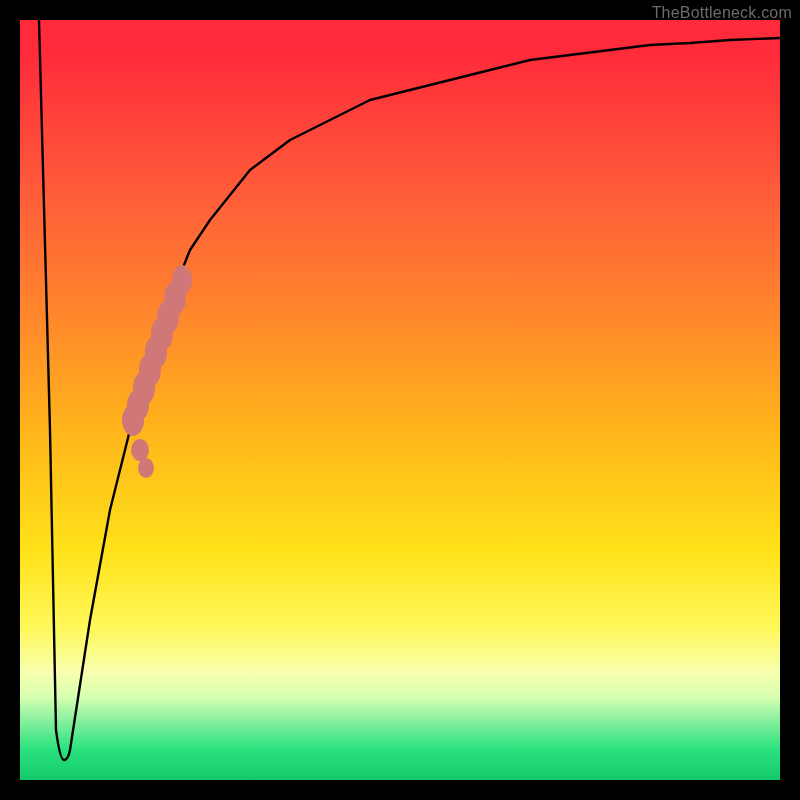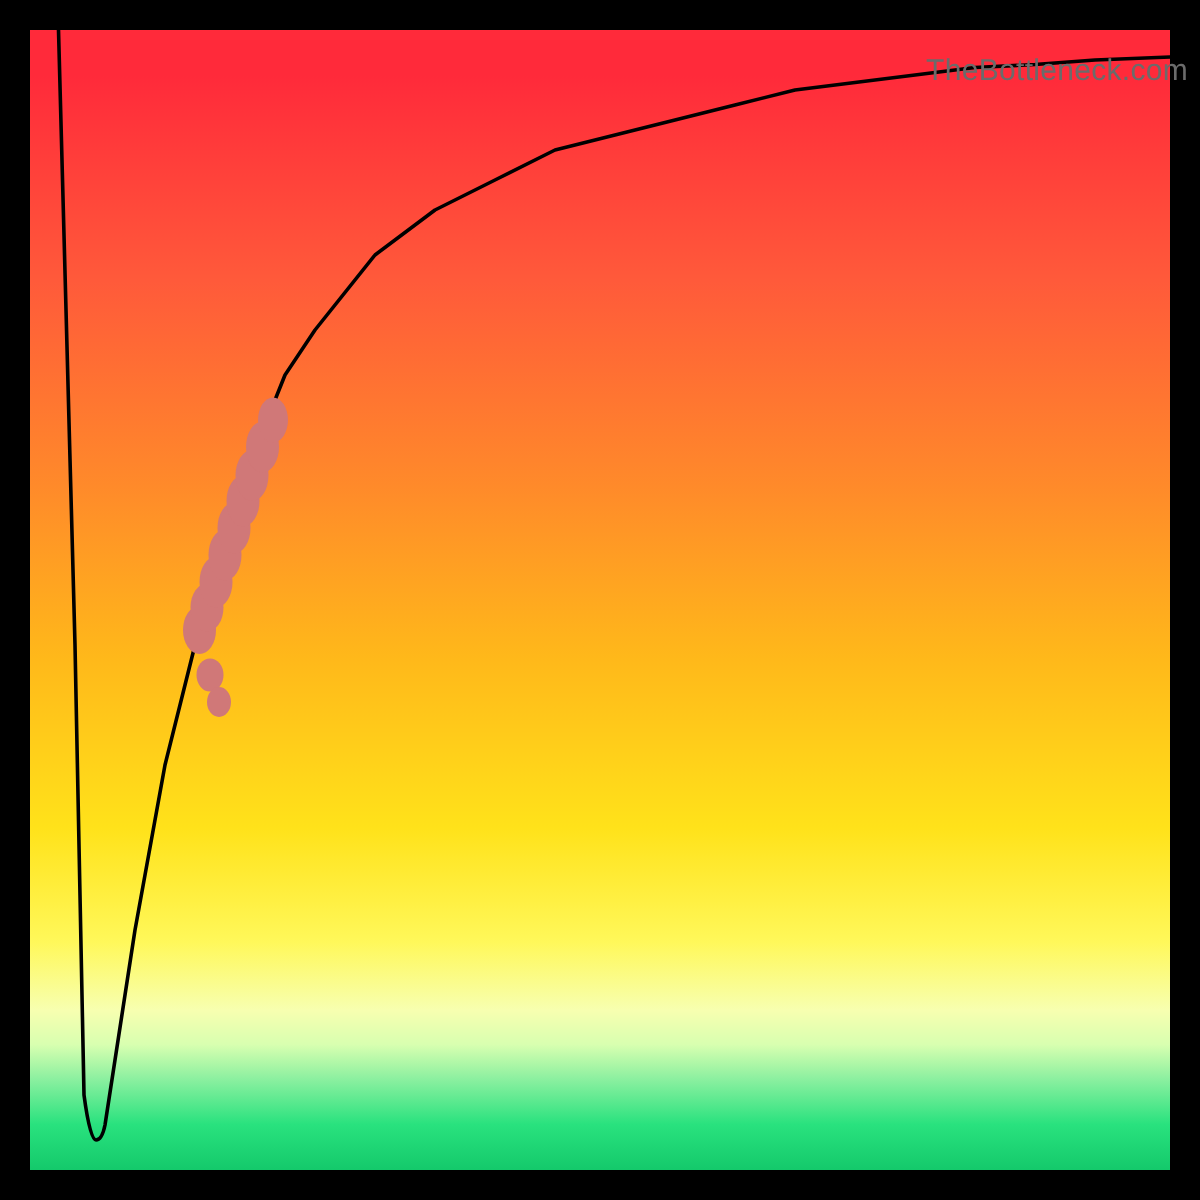--- a/index.html
+++ b/index.html
@@ -55,24 +55,23 @@
   }
   .blob {
     fill: #d07878;
     stroke: none;
   }
   .watermark {
     position: absolute;
     top: 4px;
     right: 8px;
     color: #6b6b6b;
-    font-size: 20px;
+    font-size: 16px;
     letter-spacing: 0.2px;
     user-select: none;
-    margin-top: 32px;
   }
 </style>
 </head>
 <body>
 
 <div class="stage">
 
   <div class="plot-area">
     <svg viewBox="0 0 760 760">
       <path class="curve" d="M 19 0

